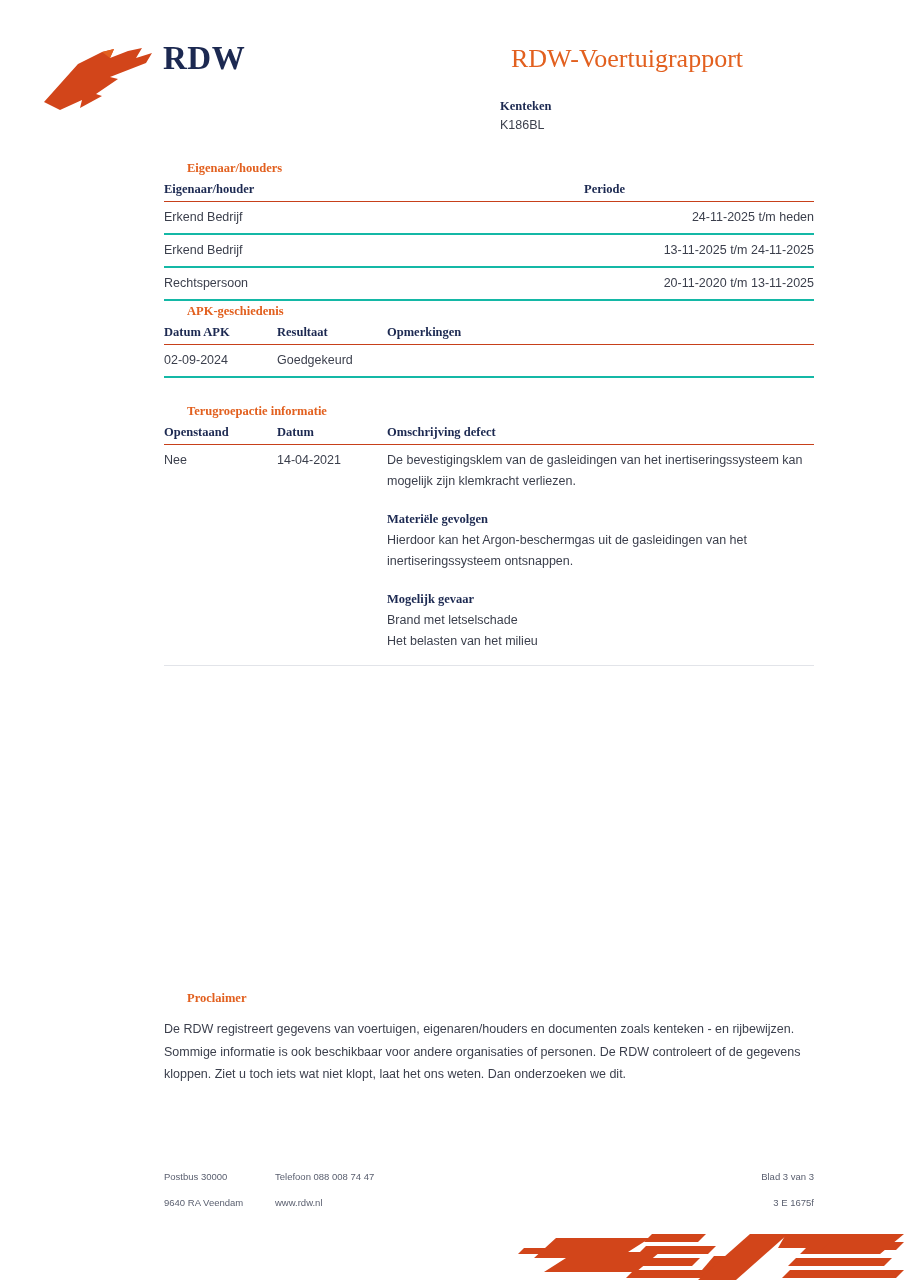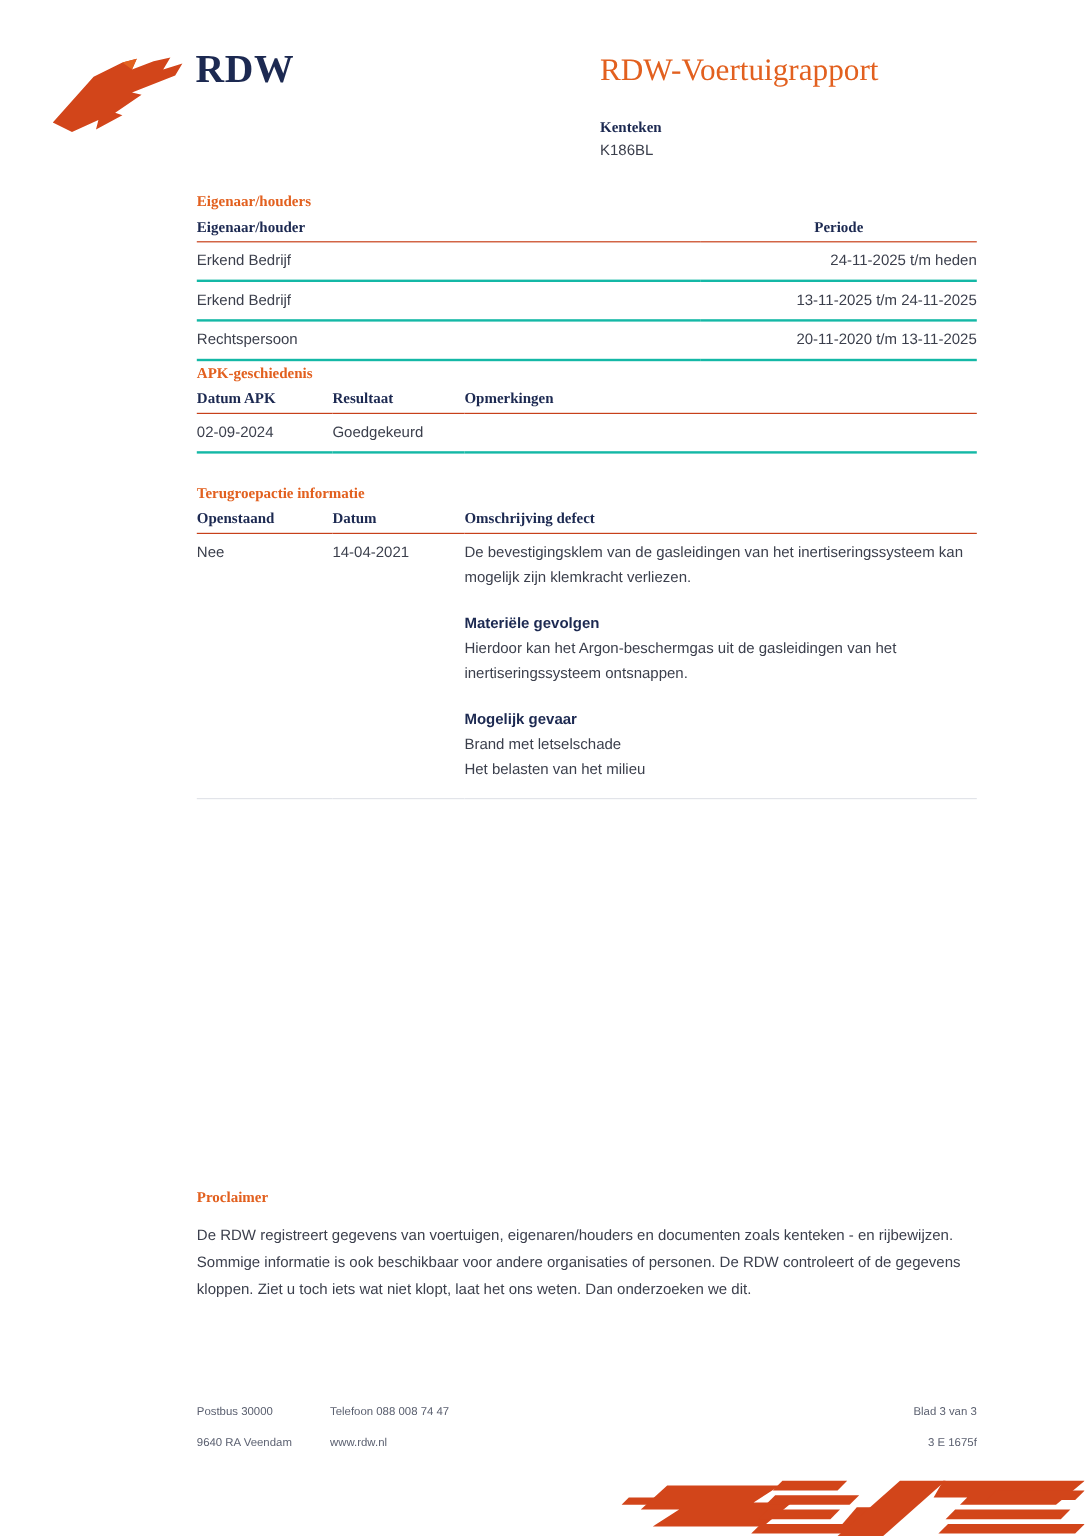--- a/index.html
+++ b/index.html
@@ -22,21 +22,21 @@
 
   .logo-mark { position:absolute; left:40px; top:38px; width:120px; height:78px; }
   .logo-word {
     position:absolute; left:163px; top:40px;
     font-family:"Liberation Serif", serif;
     font-size:33px; font-weight:700; letter-spacing:0.5px;
     color:#1c2951;
   }
 
   .doc-title {
-    position:absolute; left:500px; top:44px;
+    position:absolute; left:511px; top:44px;
     font-family:"Liberation Serif", serif;
     font-size:26px; font-weight:400;
     color:#e2601f;
     white-space:nowrap;
   }
 
   .meta-grid { position:absolute; left:500px; top:98px; }
   .meta-col { display:inline-block; vertical-align:top; }
   .meta-col.first { width:133px; }
   .meta-lbl {
@@ -48,47 +48,47 @@
     font-size:12.5px; color:#3b3f4c;
     line-height:20px; white-space:nowrap;
   }
 
   
   .section { position:absolute; left:164px; width:650px; }
 
   .sec-title {
     font-family:"Liberation Serif", serif;
     font-size:12.5px; font-weight:700; color:#e2601f;
-    line-height:16px; margin-bottom:6px;
+    line-height:16px; margin-bottom:6px;margin-left:23px;
   }
 
   table.tbl { width:650px; border-collapse:collapse; table-layout:fixed; }
 
   table.tbl th {
     font-family:"Liberation Serif", serif;
     font-size:12.5px; font-weight:700; color:#1c2951;
     text-align:left; vertical-align:bottom;
     padding:0 0 4px 0;
     border-bottom:1.6px solid #c7401a;
   }
-  table.tbl th.right { text-align:center; }
+  table.tbl th.right { text-align:left; }
 
   table.tbl td {
     font-size:12.5px; color:#3b3f4c;
     text-align:left; vertical-align:top;
     padding:5px 0 5px 0;
     border-bottom:2px solid #14b8a6;
     line-height:21px;
   }
   table.tbl td.right { text-align:right; }
   table.tbl tr.no-rule td { border-bottom:none; }
   table.tbl tr.close-rule td { border-bottom:1px solid #e2e4e9; padding:0; height:8px; }
 
   .sub-head {
-    font-family:Liberation Sans, sans-serif;
+    font-family:Liberation Serif, serif;
     font-size:12.5px; font-weight:700; color:#1c2951;
     line-height:21px; margin-top:17px;
   }
   .sub-body { font-size:12.5px; color:#3b3f4c; line-height:21px; }
 
   
   .proclaimer-body {
     font-size:12.5px; color:#3b3f4c; line-height:22.5px;
     width:648px; margin-top:12px;
   }

